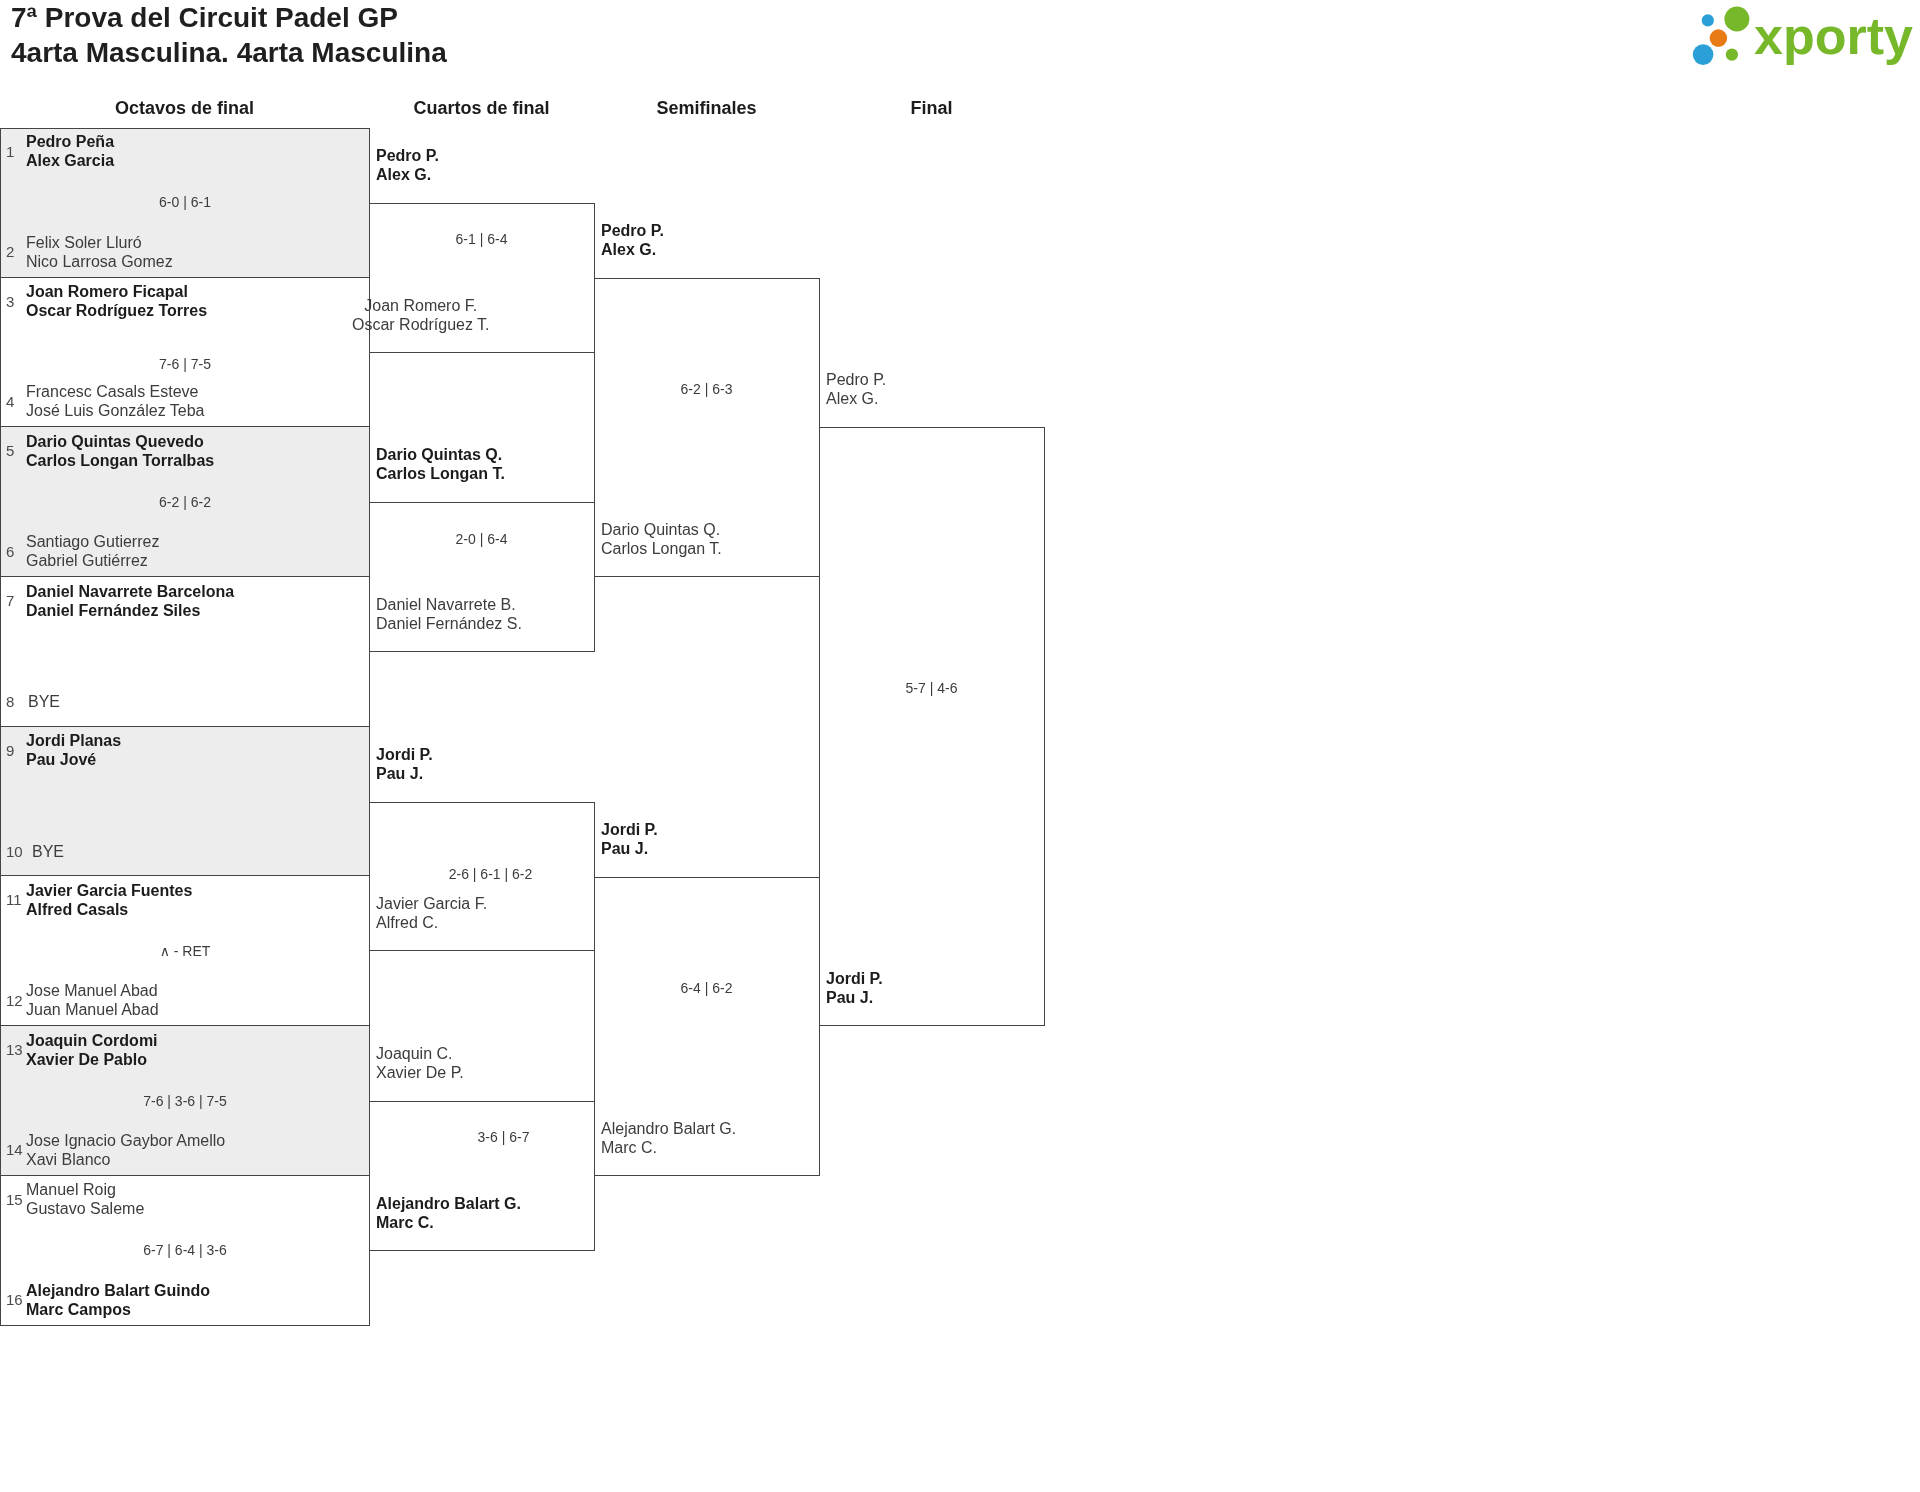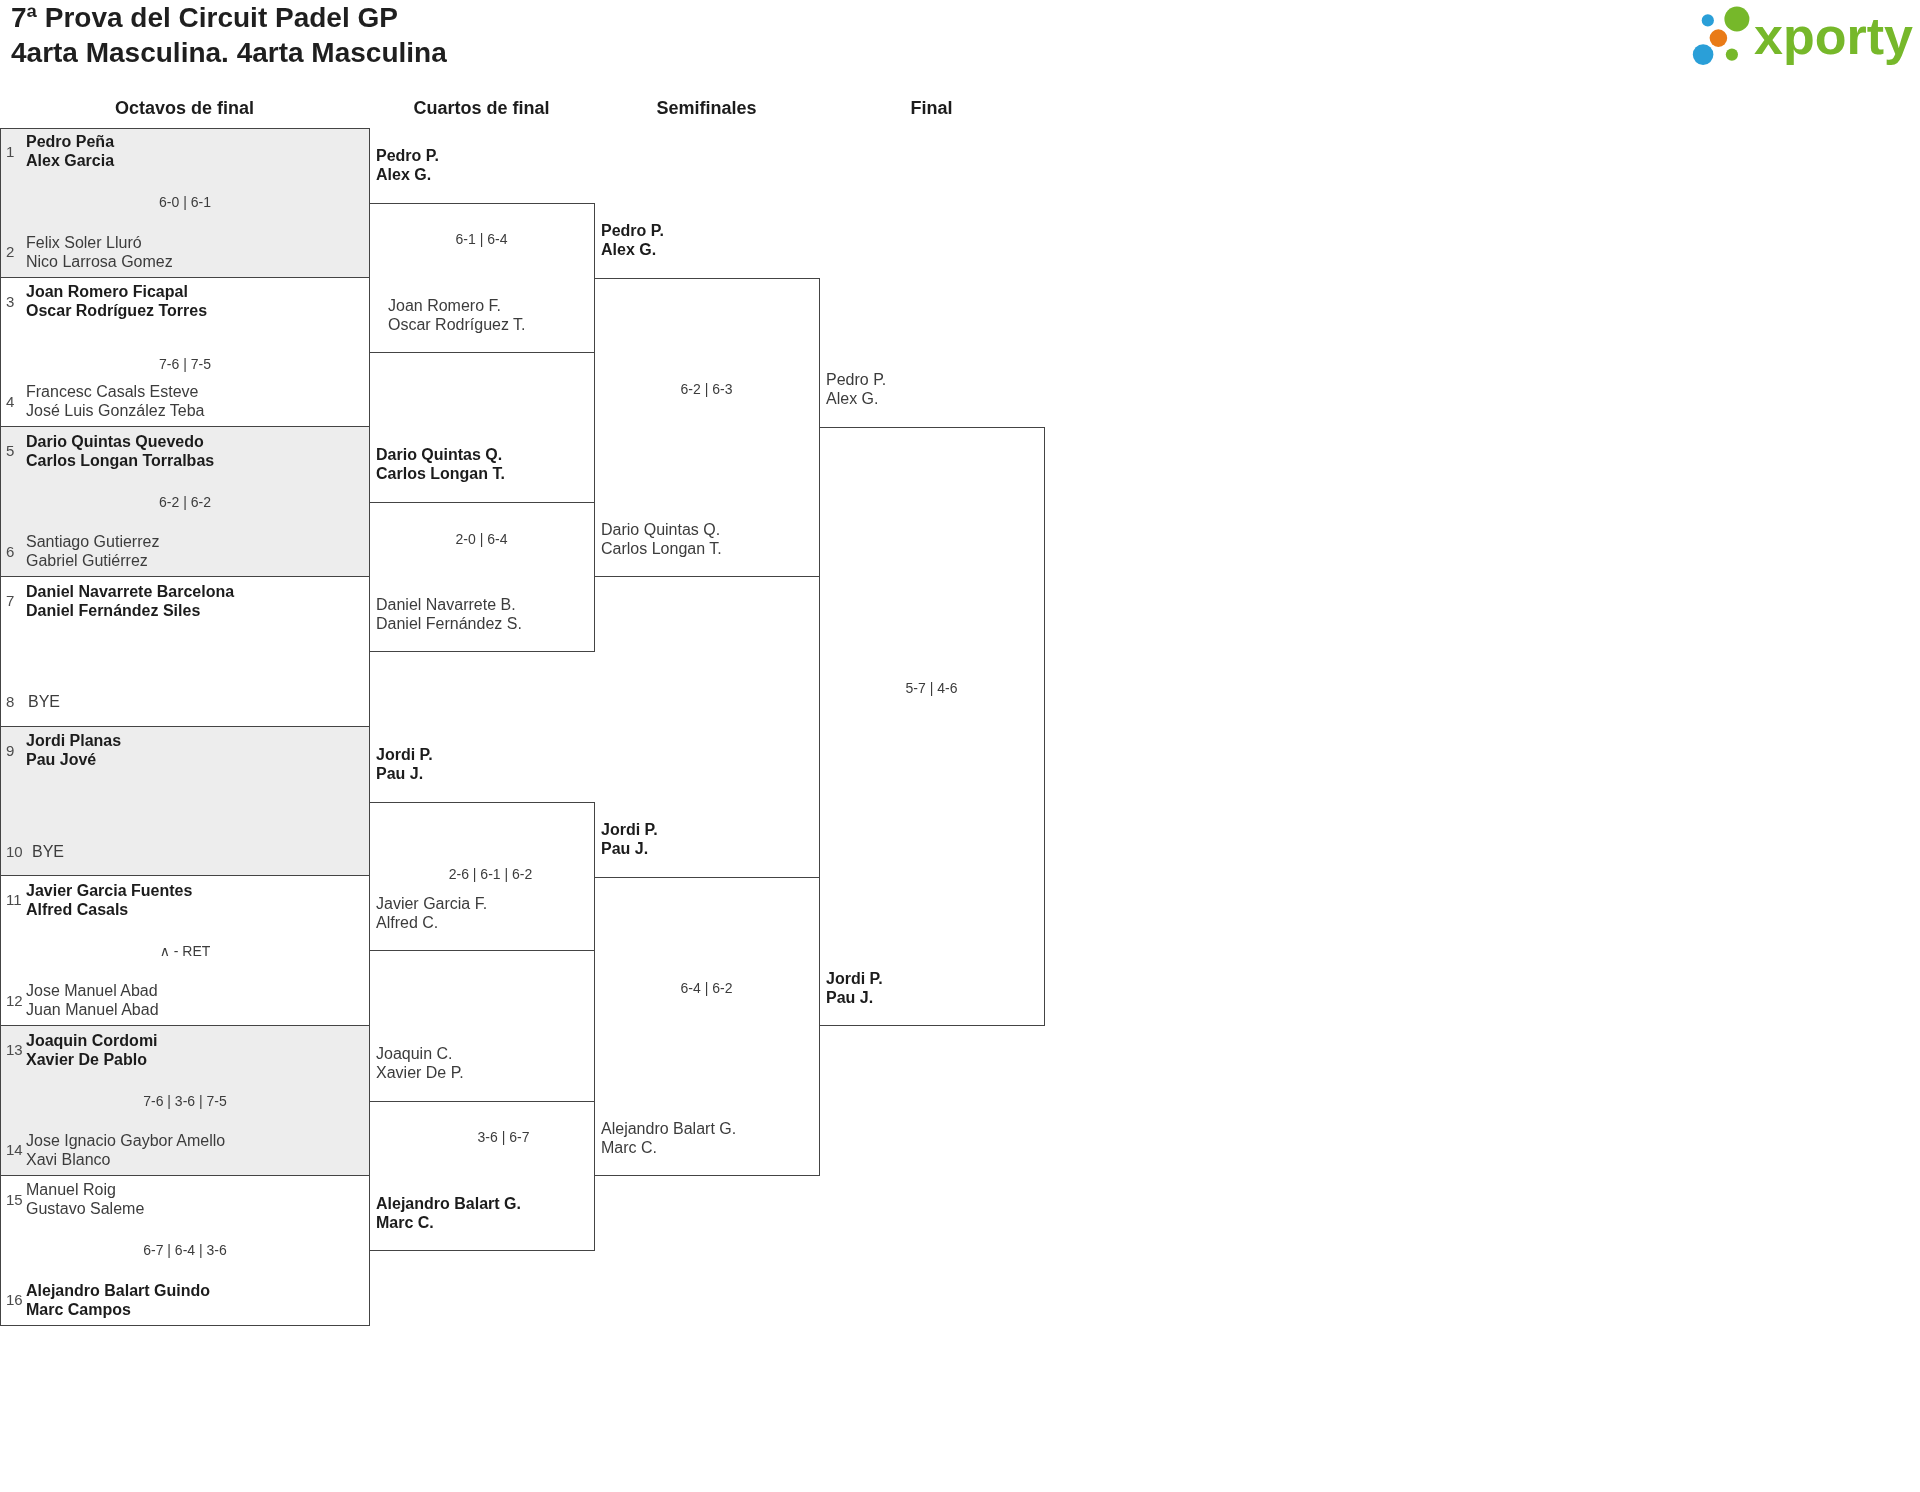--- a/index.html
+++ b/index.html
@@ -65,21 +65,21 @@
 <div class="abs seed" style="left:6px; top:1290.1px;">16</div>
 <div class="abs score" style="left:0px; top:1241.2px; width:370.0px;">6-7 | 6-4 | 3-6</div>
 <div class="box" style="left:369px; top:202.85px; width:226px; height:149.70px;"></div>
 <div class="box" style="left:369px; top:502.25px; width:226px; height:149.70px;"></div>
 <div class="box" style="left:369px; top:801.65px; width:226px; height:149.70px;"></div>
 <div class="box" style="left:369px; top:1101.05px; width:226px; height:149.70px;"></div>
 <div class="box" style="left:594px; top:277.70px; width:226px; height:299.40px;"></div>
 <div class="box" style="left:594px; top:876.50px; width:226px; height:299.40px;"></div>
 <div class="box" style="left:819px; top:427.40px; width:226px; height:598.80px;"></div>
 <div class="abs name b" style="left:376.0px; top:145.8px;">Pedro P.<br>Alex G.</div>
-<div class="abs name" style="left:388px; top:295.5px;">Joan Romero F.<br>Oscar Rodríguez T.</div>
+<div class="abs name" style="left:352px; top:295.5px;text-align:center;">Joan Romero F.<br>Oscar Rodríguez T.</div>
 <div class="abs name b" style="left:376.0px; top:445.2px;">Dario Quintas Q.<br>Carlos Longan T.</div>
 <div class="abs name" style="left:376.0px; top:594.9px;">Daniel Navarrete B.<br>Daniel Fernández S.</div>
 <div class="abs name b" style="left:376.0px; top:744.6px;">Jordi P.<br>Pau J.</div>
 <div class="abs name" style="left:376.0px; top:894.3px;">Javier Garcia F.<br>Alfred C.</div>
 <div class="abs name" style="left:376.0px; top:1044.0px;">Joaquin C.<br>Xavier De P.</div>
 <div class="abs name b" style="left:376.0px; top:1193.8px;">Alejandro Balart G.<br>Marc C.</div>
 <div class="abs name b" style="left:601.0px; top:220.7px;">Pedro P.<br>Alex G.</div>
 <div class="abs name" style="left:601.0px; top:520.1px;">Dario Quintas Q.<br>Carlos Longan T.</div>
 <div class="abs name b" style="left:601.0px; top:819.5px;">Jordi P.<br>Pau J.</div>
 <div class="abs name" style="left:601.0px; top:1118.9px;">Alejandro Balart G.<br>Marc C.</div>

